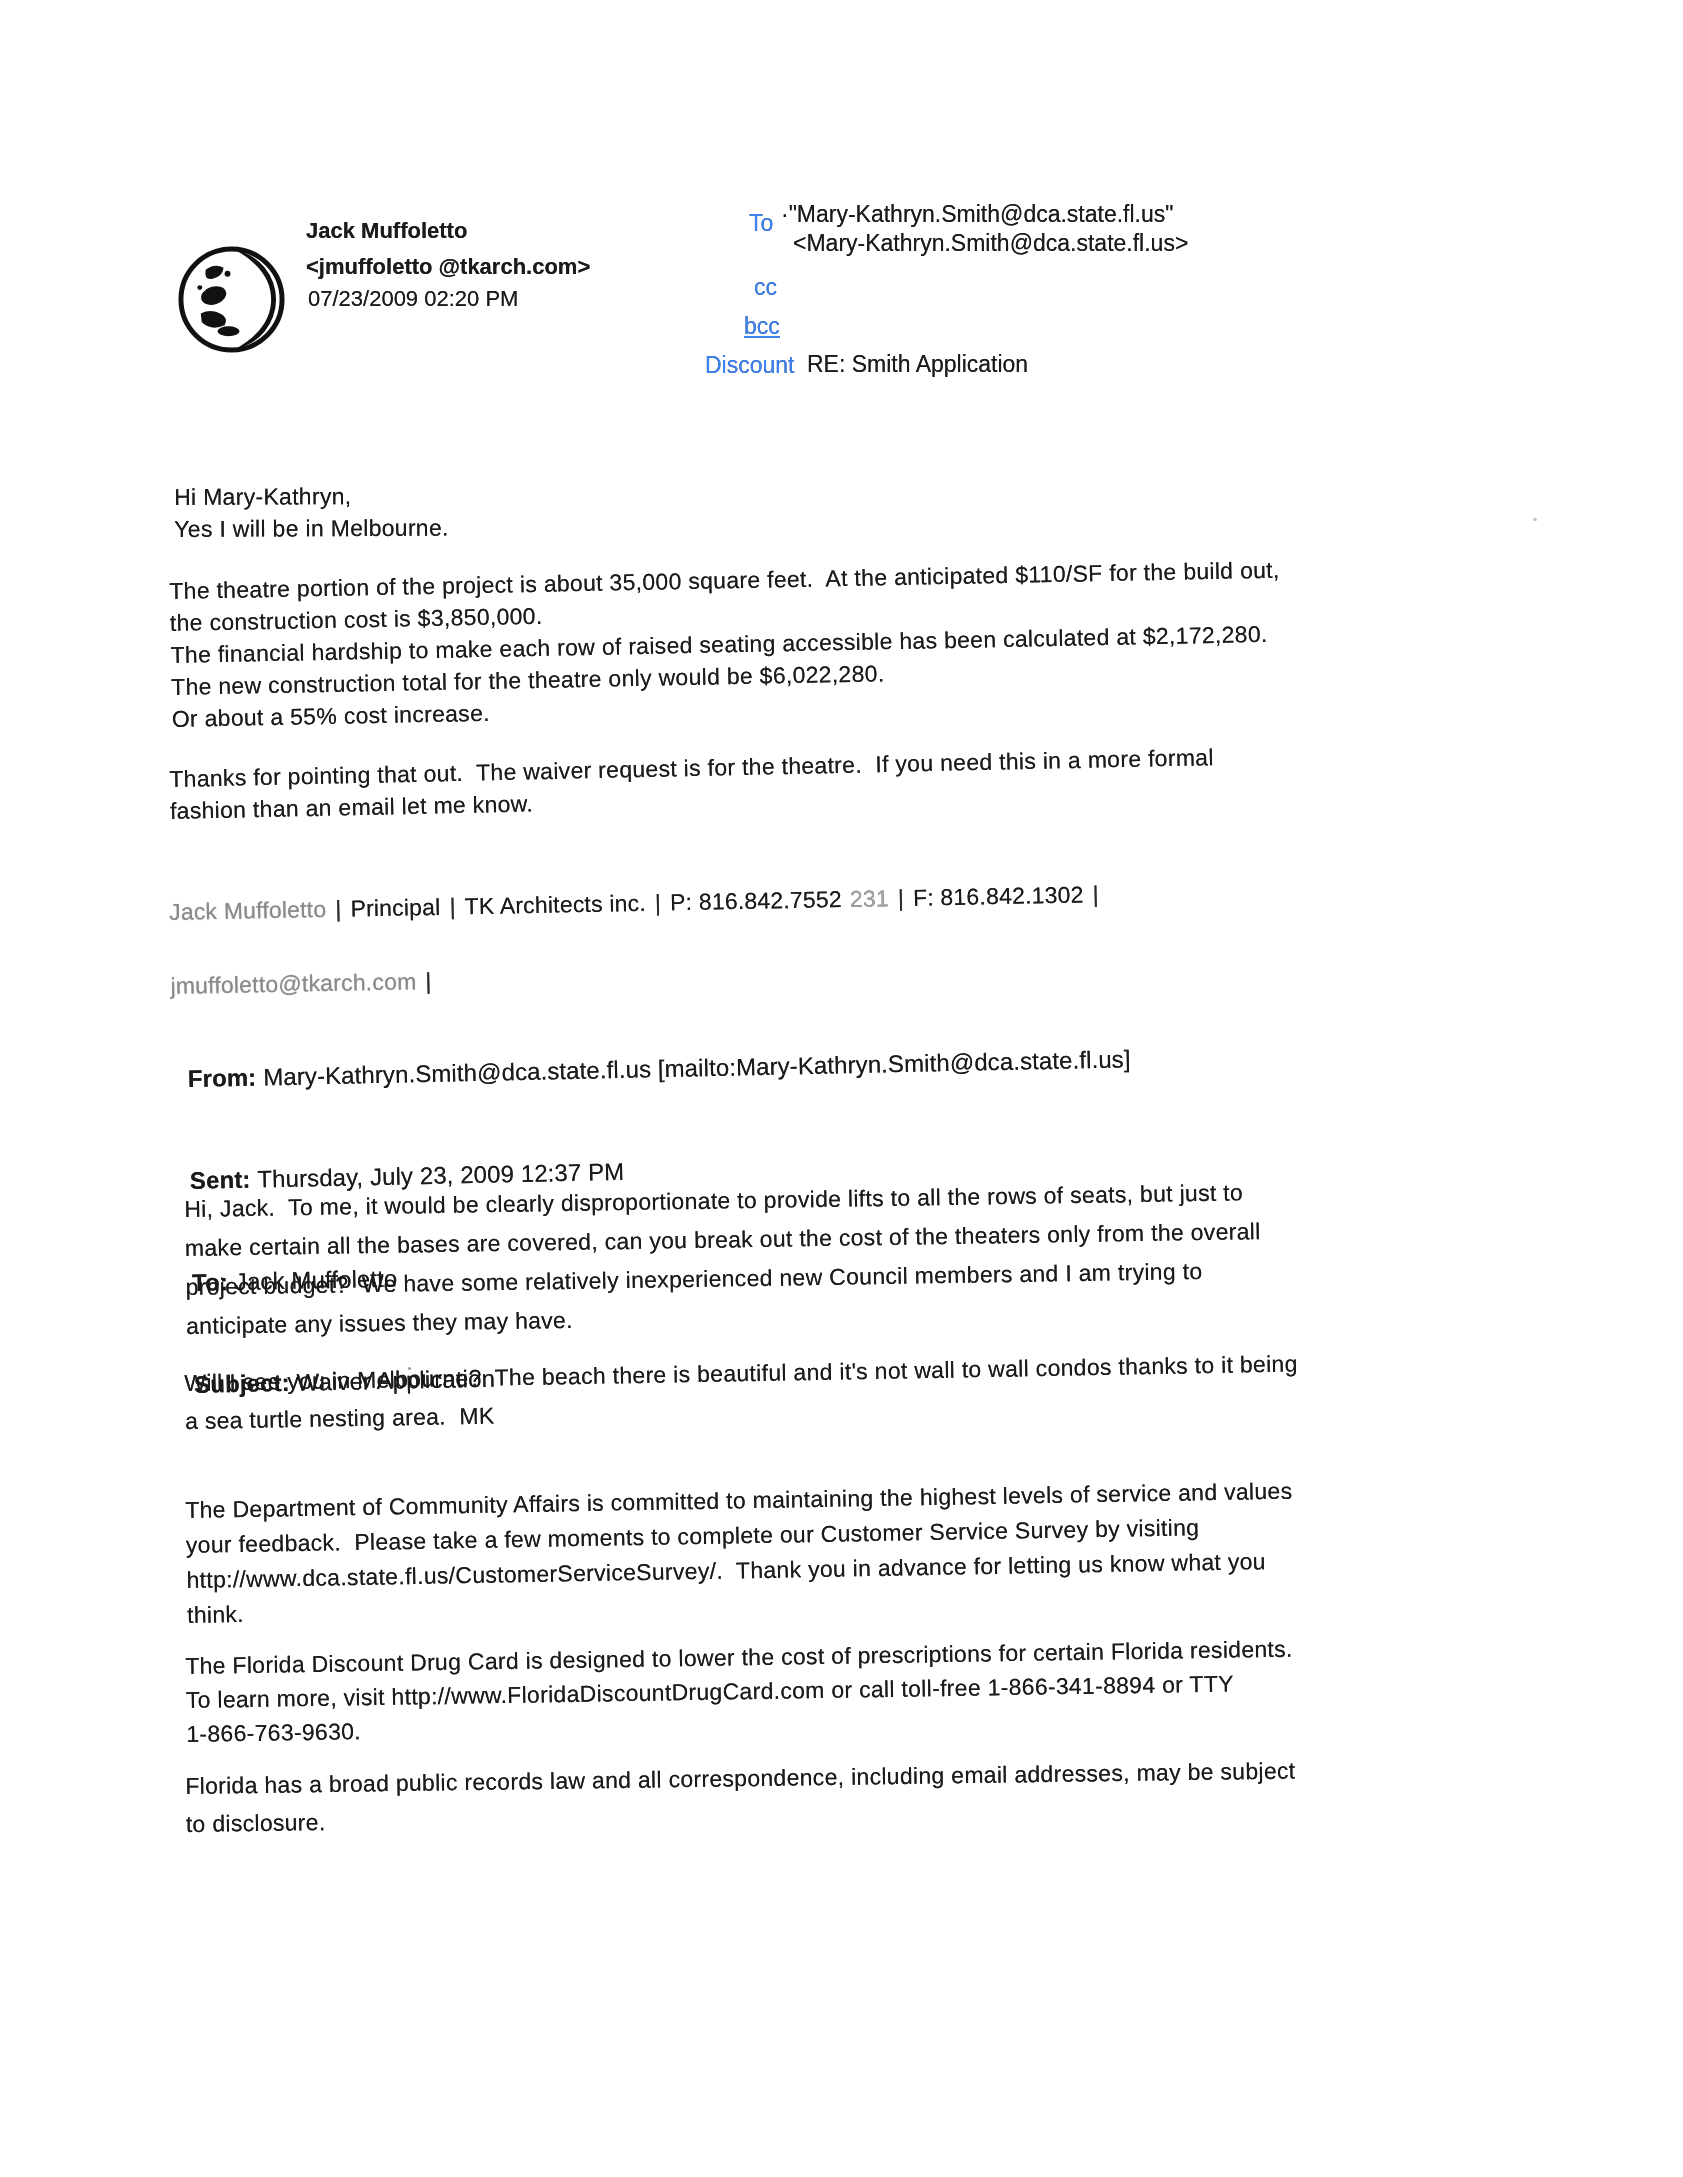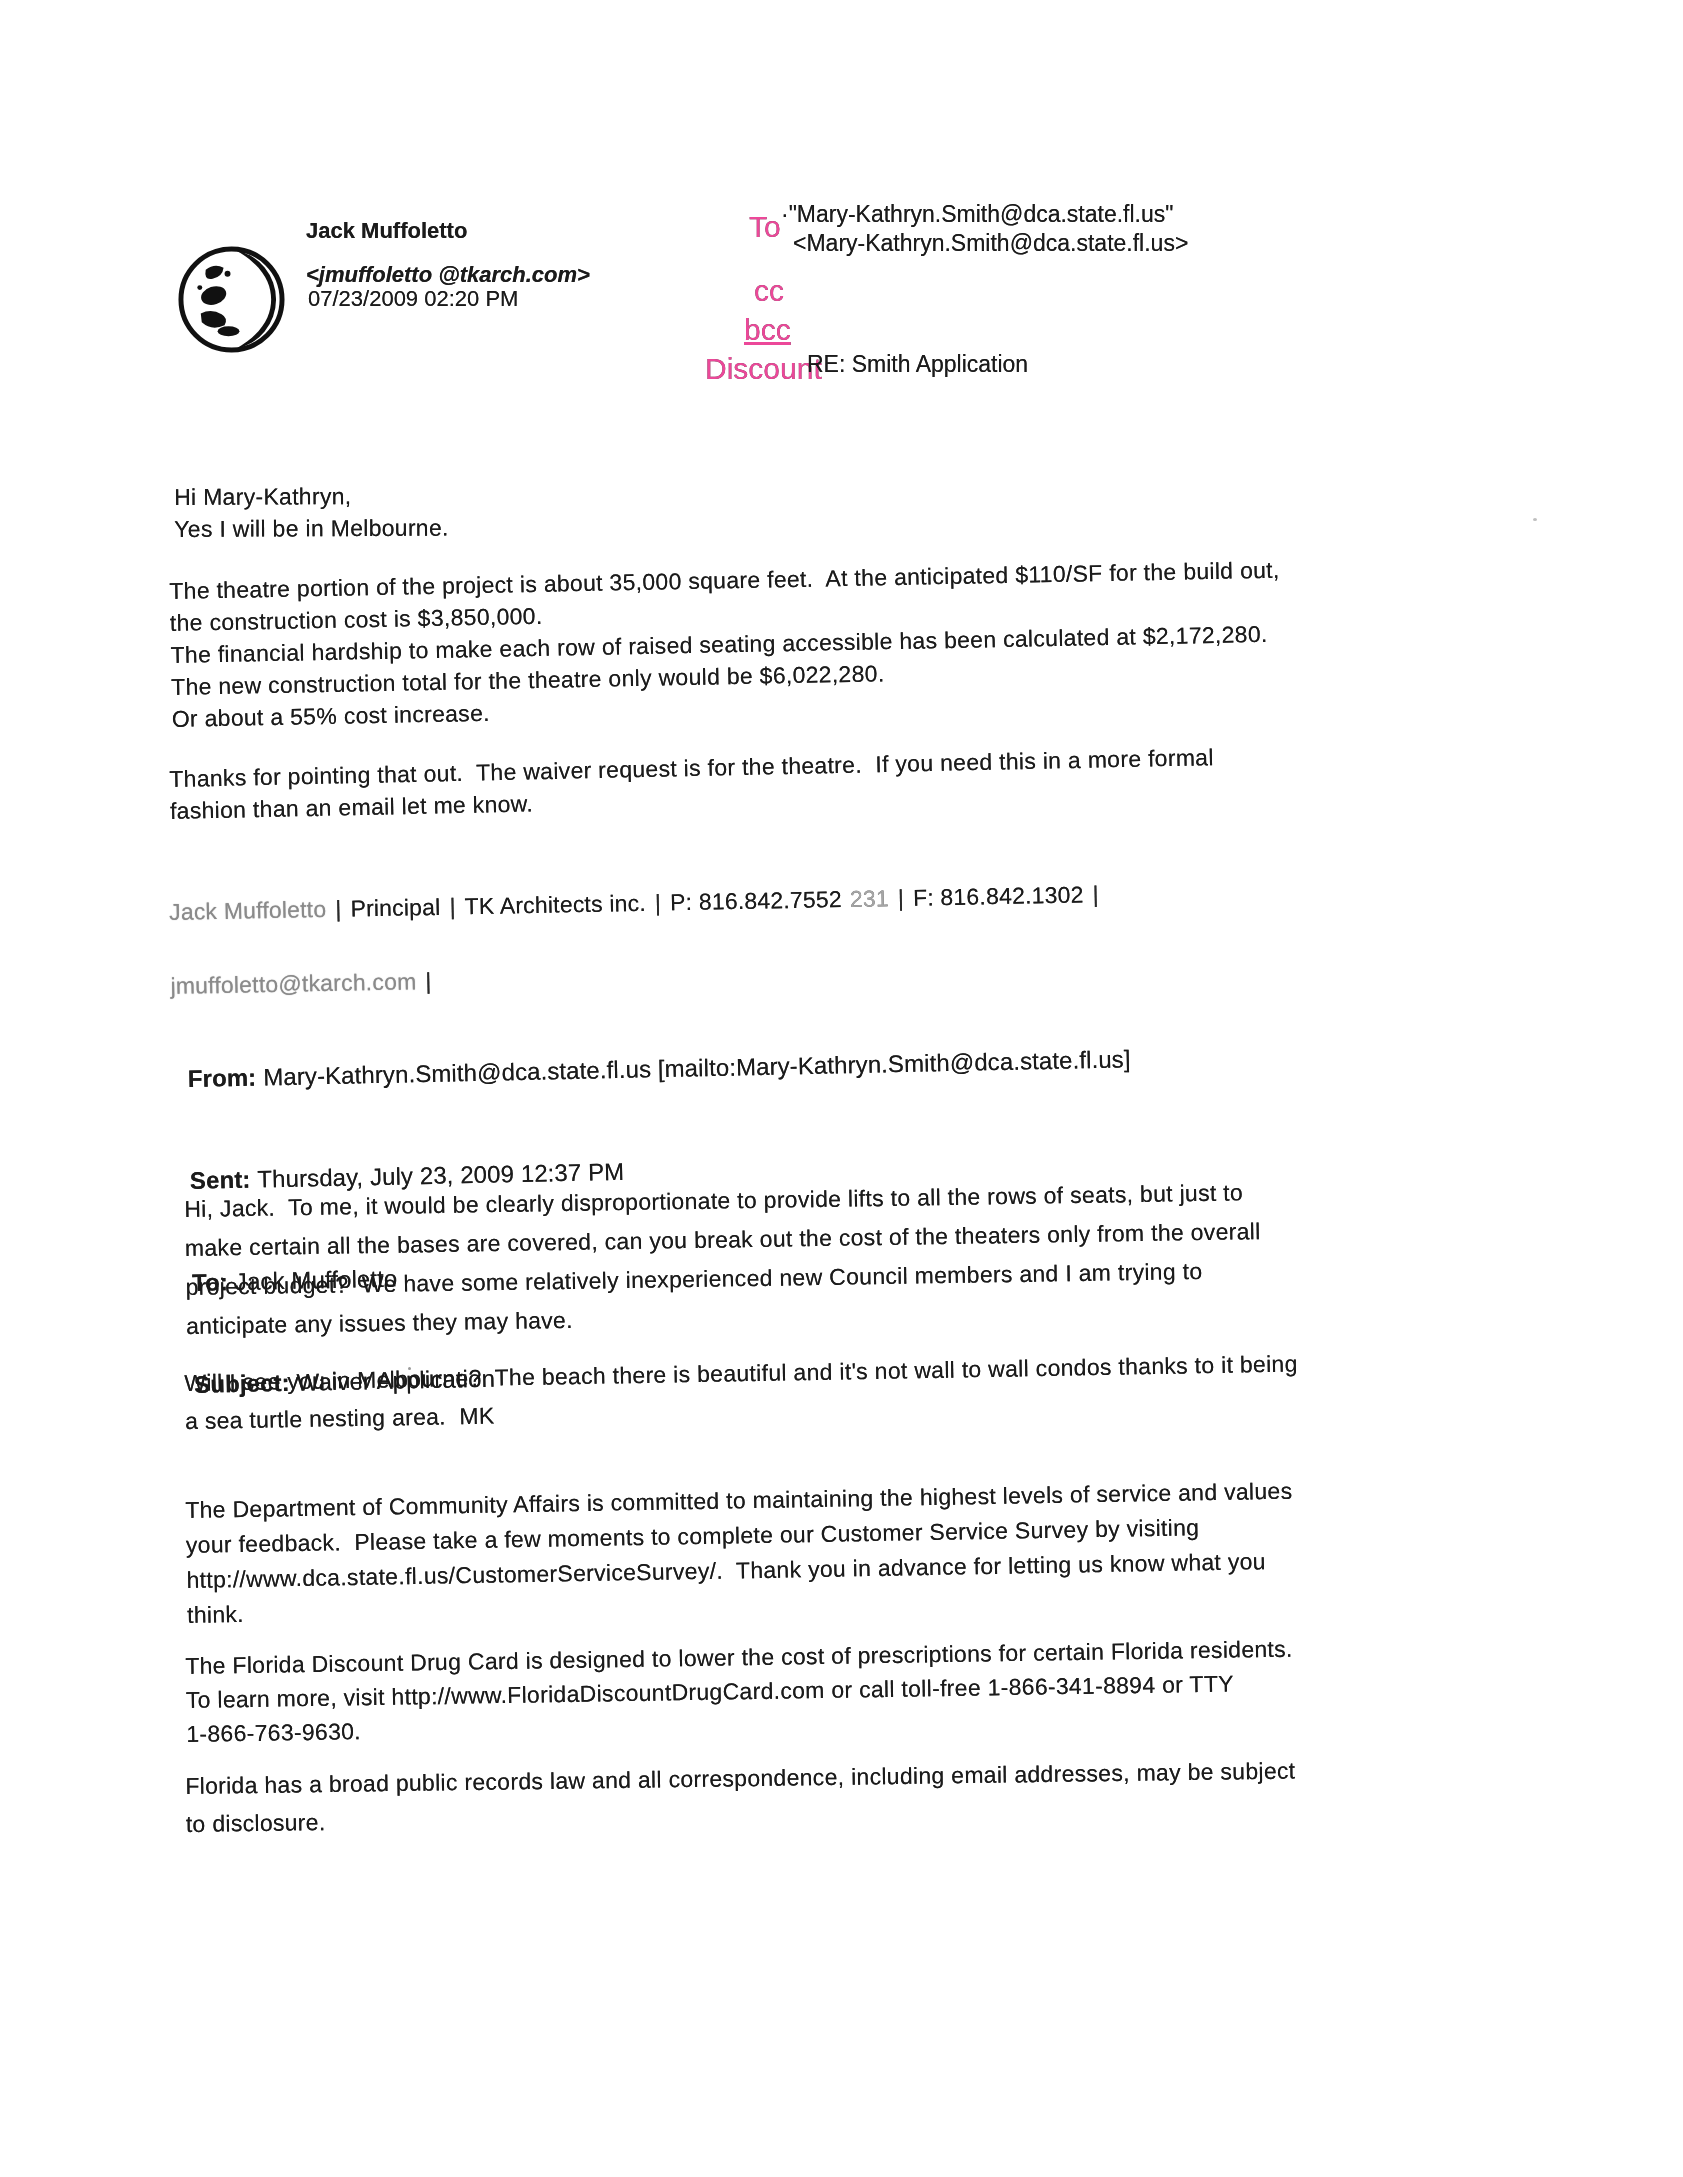--- a/index.html
+++ b/index.html
@@ -9,21 +9,21 @@
     background:#ffffff;
     overflow:hidden;
     font-family:"Liberation Sans","DejaVu Sans",sans-serif;
     color:#1b1b1b;
     padding-left:34px;
   }
   .abs{position:absolute;white-space:pre;transform-origin:0 0;}
   .scan{text-shadow:0 0 0.6px rgba(10,10,10,0.75);}
   .hdr{font-size:22px;line-height:27px;}
   .hdr-bold{font-weight:700;}
-  .lbl{font-size:30px;color:#ec4899;}
+  .lbl{font-size:23px;color:#3b82f6;}
   .val{font-size:23px;}
   .body-txt{font-size:23px;letter-spacing:0.3px;}
   .sig-line{font-size:23px;letter-spacing:0.2px;line-height:38px;}
   .pipe{margin:0 9px;color:#2a2a2a;}
   .faded{color:#8a8a8a;text-shadow:0 0 1px rgba(140,140,140,0.8);}
   .ext{color:#a6a6a6;margin-left:8px;}
   .qh-line b{margin-right:7px;}
   .qh{font-size:24px;letter-spacing:0.1px;}
   .speck{position:absolute;border-radius:50%;}
 </style>
@@ -39,21 +39,21 @@
       <path d="M30 26 q9 -7 18 -2 q-1 9 -11 11 q-9 2 -7 -9 Z" fill="#111111"></path>
       <ellipse cx="38" cy="52" rx="13" ry="9" fill="#111111" transform="rotate(-18 38 52)"></ellipse>
       <path d="M25 70 q11 -5 21 1 q7 4 3 11 q-13 6 -23 -3 Z" fill="#111111"></path>
       <ellipse cx="53" cy="88" rx="11" ry="5" fill="#111111"></ellipse>
       <circle cx="52" cy="30" r="3" fill="#111111"></circle>
       <circle cx="24" cy="44" r="2.5" fill="#111111"></circle>
     </svg>
   </div>
 
   <div class="abs scan hdr hdr-bold" style="left:306px;top:217px;">Jack Muffoletto</div>
-  <div class="abs scan hdr hdr-bold" style="left:306px;top:261px;font-style:italic;">&lt;jmuffoletto @tkarch.com&gt;</div>
+  <div class="abs scan hdr hdr-bold" style="left:306px;top:253px;">&lt;jmuffoletto @tkarch.com&gt;</div>
   <div class="abs scan hdr" style="left:308px;top:285px;text-align:center;">07/23/2009 02:20 PM</div>
 
   <div class="abs scan lbl" style="left:749px;top:210px;">To</div>
   <div class="abs scan val" style="left:781px;top:201px;">·"Mary-Kathryn.Smith@dca.state.fl.us"</div>
   <div class="abs scan val" style="left:793px;top:230px;">&lt;Mary-Kathryn.Smith@dca.state.fl.us&gt;</div>
   <div class="abs scan lbl" style="left:754px;top:274px;">cc</div>
   <div class="abs scan lbl" style="left:744px;top:313px;text-decoration:underline;">bcc</div>
   <div class="abs scan lbl" style="left:705px;top:352px;">Discount</div>
   <div class="abs scan val" style="left:807px;top:351px;">RE: Smith Application</div>
 

